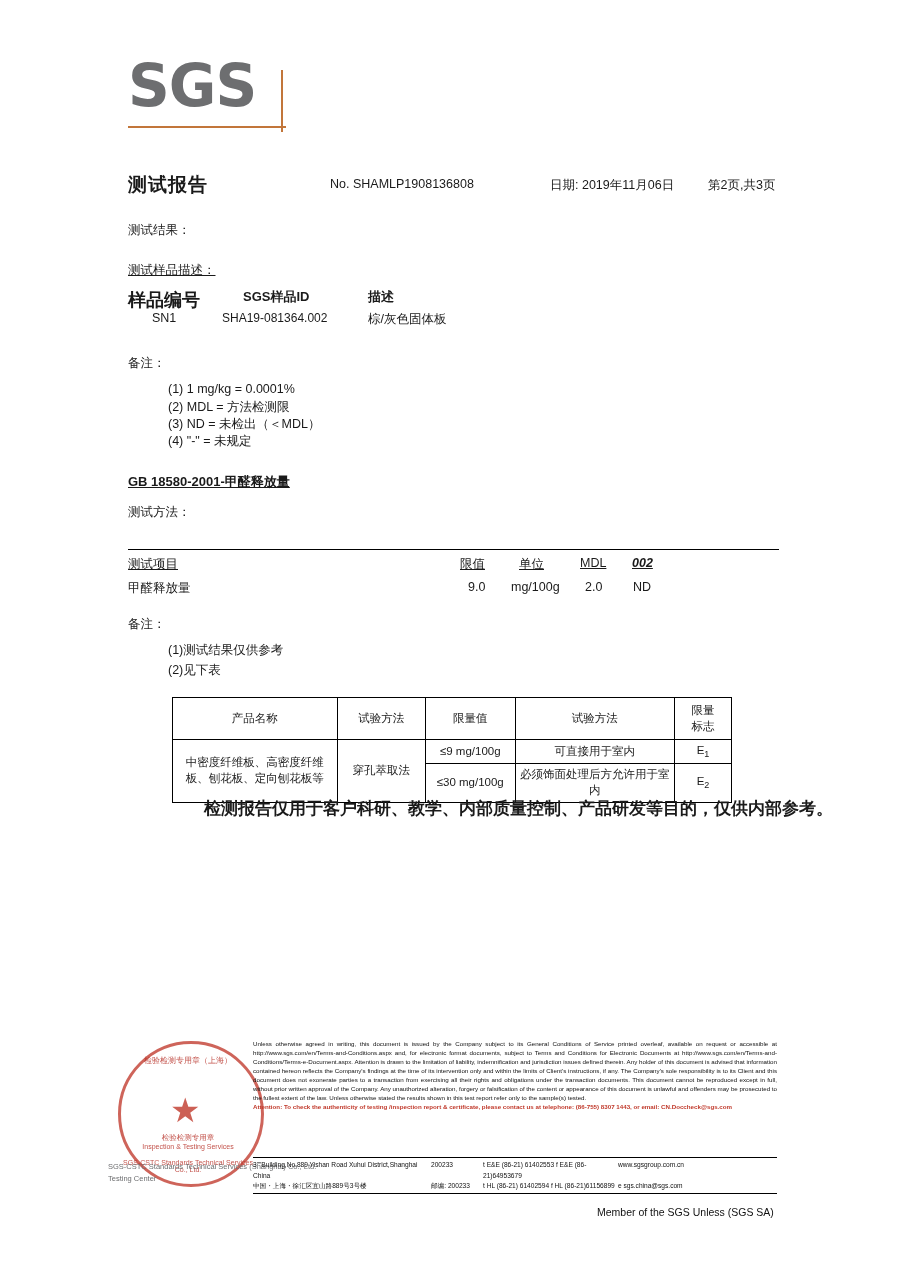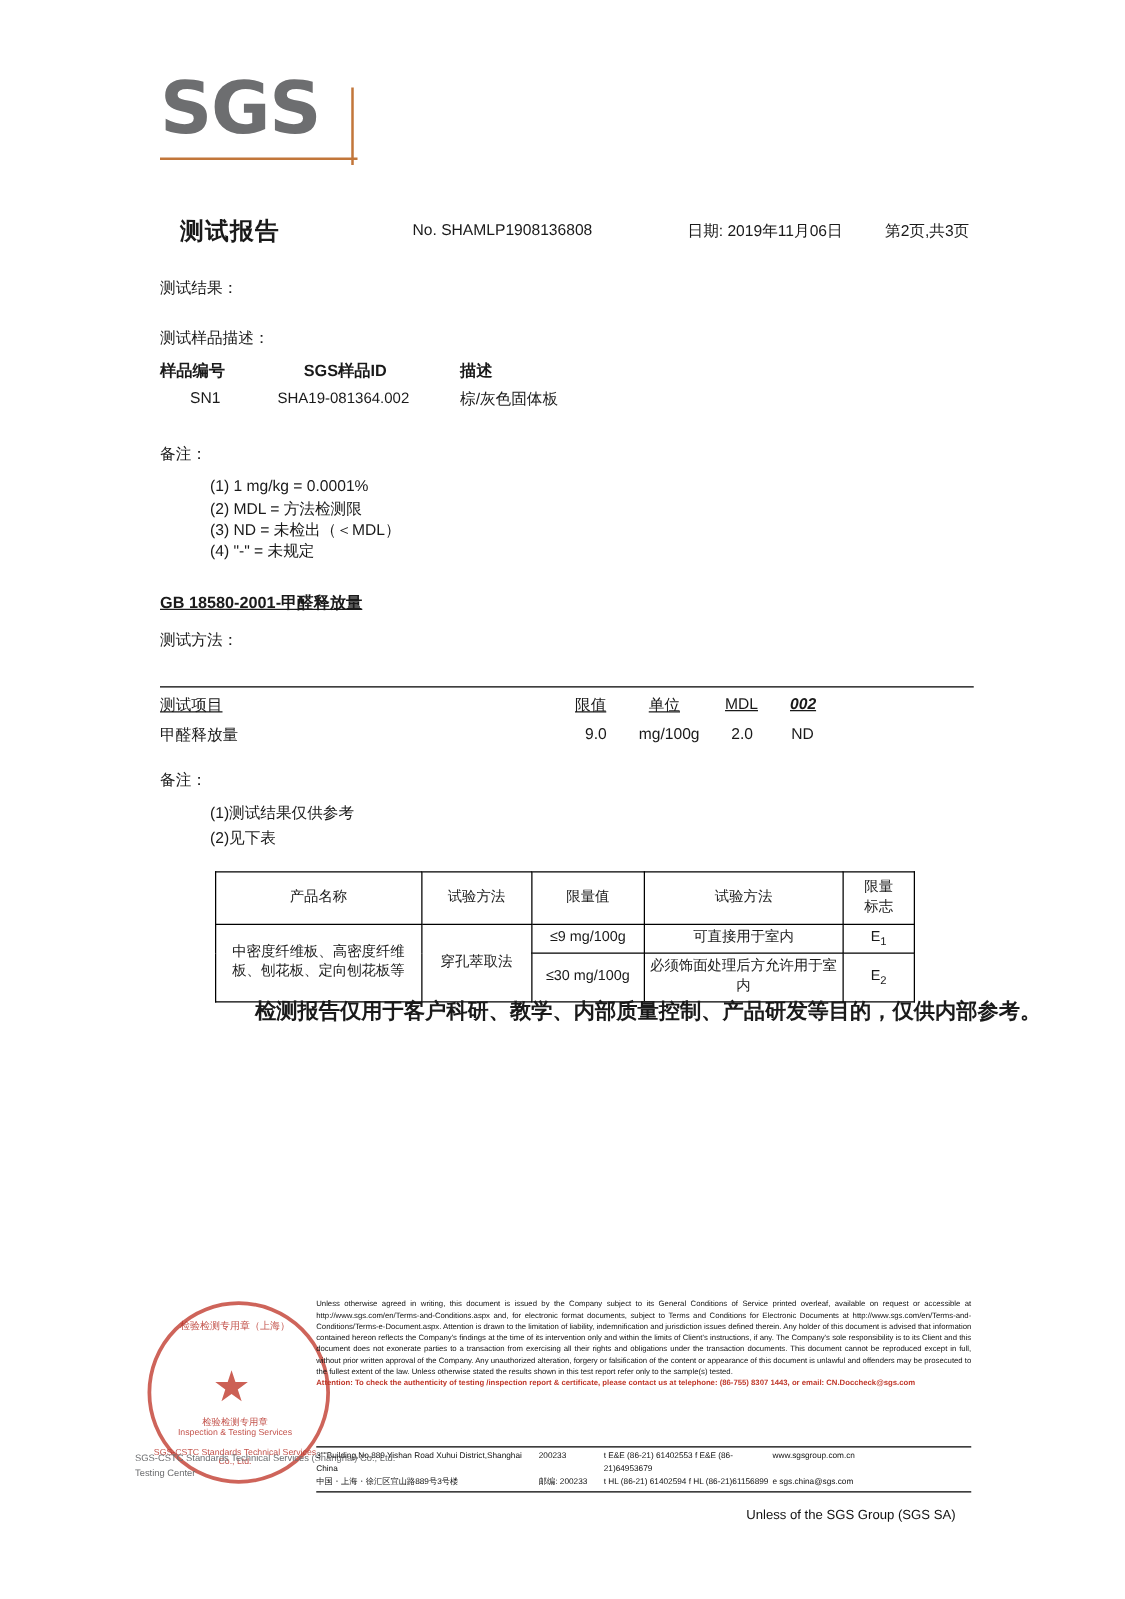--- a/index.html
+++ b/index.html
@@ -53,21 +53,21 @@
     left: 153px;
     top: 14px;
     width: 2px;
     height: 62px;
     background: #c2763a;
   }
 
   
   .doc-title {
     position: absolute;
-    left: 144px;
+    left: 128px;
     top: 172px;
     font-size: 19px;
     font-weight: bold;
     letter-spacing: 1px;
   }
   .doc-no {
     position: absolute;
     left: 330px;
     top: 177px;
     font-size: 12.5px;
@@ -82,24 +82,24 @@
     position: absolute;
     left: 708px;
     top: 177px;
     font-size: 12.5px;
   }
 
   .line {
     position: absolute;
     font-size: 12.5px;
   }
-  .ul { }
-
-  
-  .sm-h1 { position: absolute; left: 128px; top: 288px; font-weight: bold; font-size: 13px; }
+  .ul { text-decoration: underline; }
+
+  
+  .sm-h1 { position: absolute; left: 128px; top: 288px; font-weight: bold; font-size: 18px; }
   .sm-h2 { position: absolute; left: 243px; top: 288px; font-weight: bold; font-size: 13px; }
   .sm-h3 { position: absolute; left: 368px; top: 288px; font-weight: bold; font-size: 13px; }
   .sm-v1 { position: absolute; left: 152px; top: 311px; font-size: 12.5px; }
   .sm-v2 { position: absolute; left: 222px; top: 311px; font-size: 12px; }
   .sm-v3 { position: absolute; left: 368px; top: 311px; font-size: 12.5px; }
 
   .notes-title { position: absolute; left: 128px; top: 355px; font-size: 12.5px; }
   .note-item { position: absolute; left: 168px; font-size: 12.5px; }
 
   .sec-title {
@@ -378,16 +378,16 @@
       <div class="addr-row">
         <div class="addr-c1">中国・上海・徐汇区宜山路889号3号楼</div>
         <div class="addr-c2"><span>邮编:</span> <span>200233</span></div>
         <div class="addr-c3">t HL (86-21) 61402594   f HL (86-21)61156899</div>
         <div class="addr-c4">e sgs.china@sgs.com</div>
       </div>
     </div>
 
     <div class="legal-rule" style="top:1193px;"></div>
 
-    <div class="member">Unless of the SGS Group (SGS SA)</div>
+    <div class="member">Member of the SGS Unless (SGS SA)</div>
 
   </div>
 </div>
 
 </body></html>

